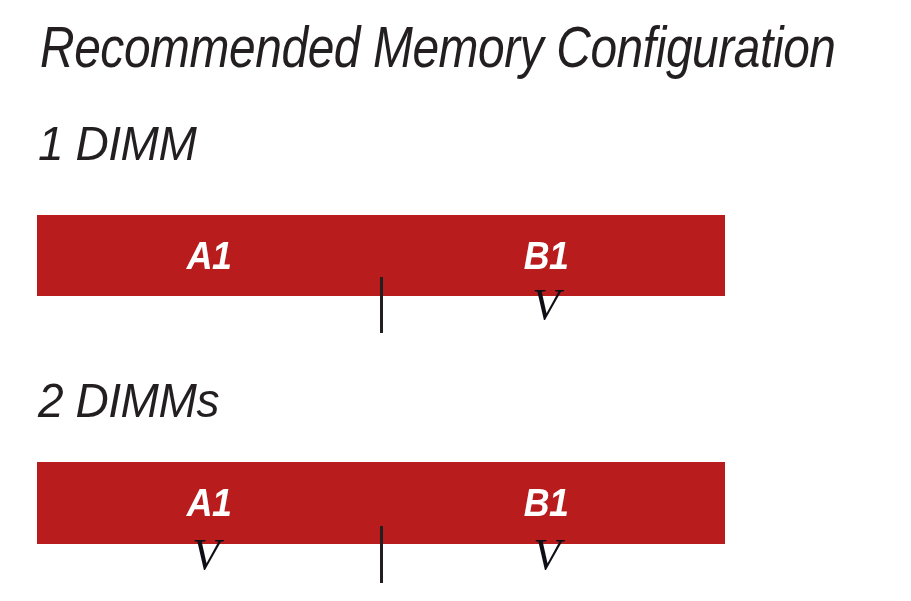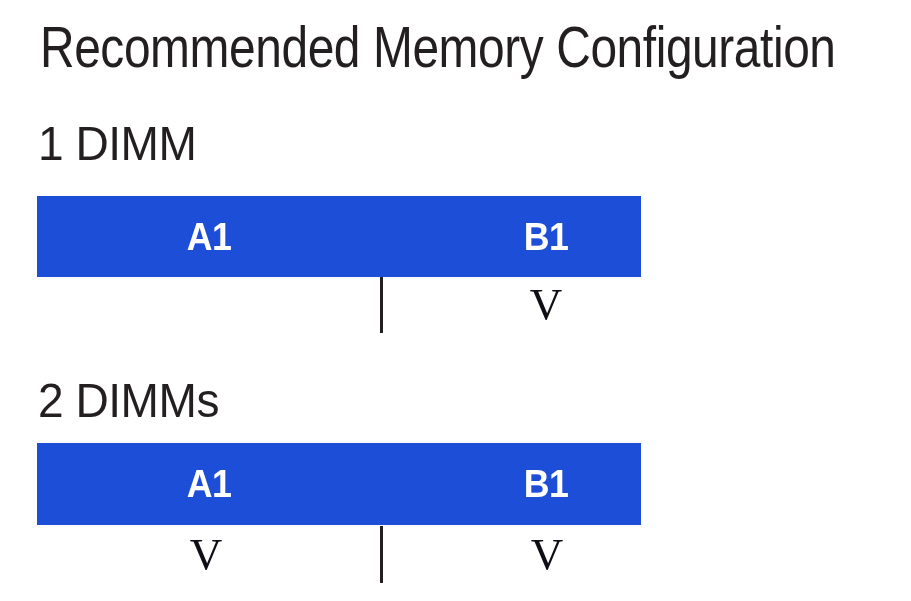--- a/index.html
+++ b/index.html
@@ -3,20 +3,21 @@
 <meta charset="utf-8">
 <style>
   html, body { margin: 0; padding: 0; background: #ffffff; }
   .canvas {
     position: relative;
     width: 911px;
     height: 601px;
     background: #ffffff;
     font-family: "Liberation Sans", sans-serif;
     overflow: hidden;
+    font-style: italic;
   }
   .page-title {
     position: absolute;
     left: 40px;
     top: 19px;
     font-size: 57px;
     line-height: 1;
     color: #231f20;
     letter-spacing: -0.5px;
     white-space: nowrap;
@@ -31,22 +32,23 @@
     letter-spacing: -0.5px;
     white-space: nowrap;
     transform: scaleX(0.96);
     transform-origin: 0 0;
   }
   .heading-1 { left: 38px; top: 120px; }
   .heading-2 { left: 38px; top: 377px; }
   .dimm-bar {
     position: absolute;
     left: 37px;
-    width: 604px;
-    background: #1d4ed8;
+    width: 688px;
+    background: #b91c1c;
+    margin-top: 19px;
   }
   .bar-1 { top: 196px; height: 81px; }
   .bar-2 { top: 443px; height: 82px; }
   .slot-label {
     position: absolute;
     top: 50%;
     transform: translate(-50%, -50%) scaleX(0.94);
     font-size: 38px;
     font-weight: bold;
     line-height: 1;

